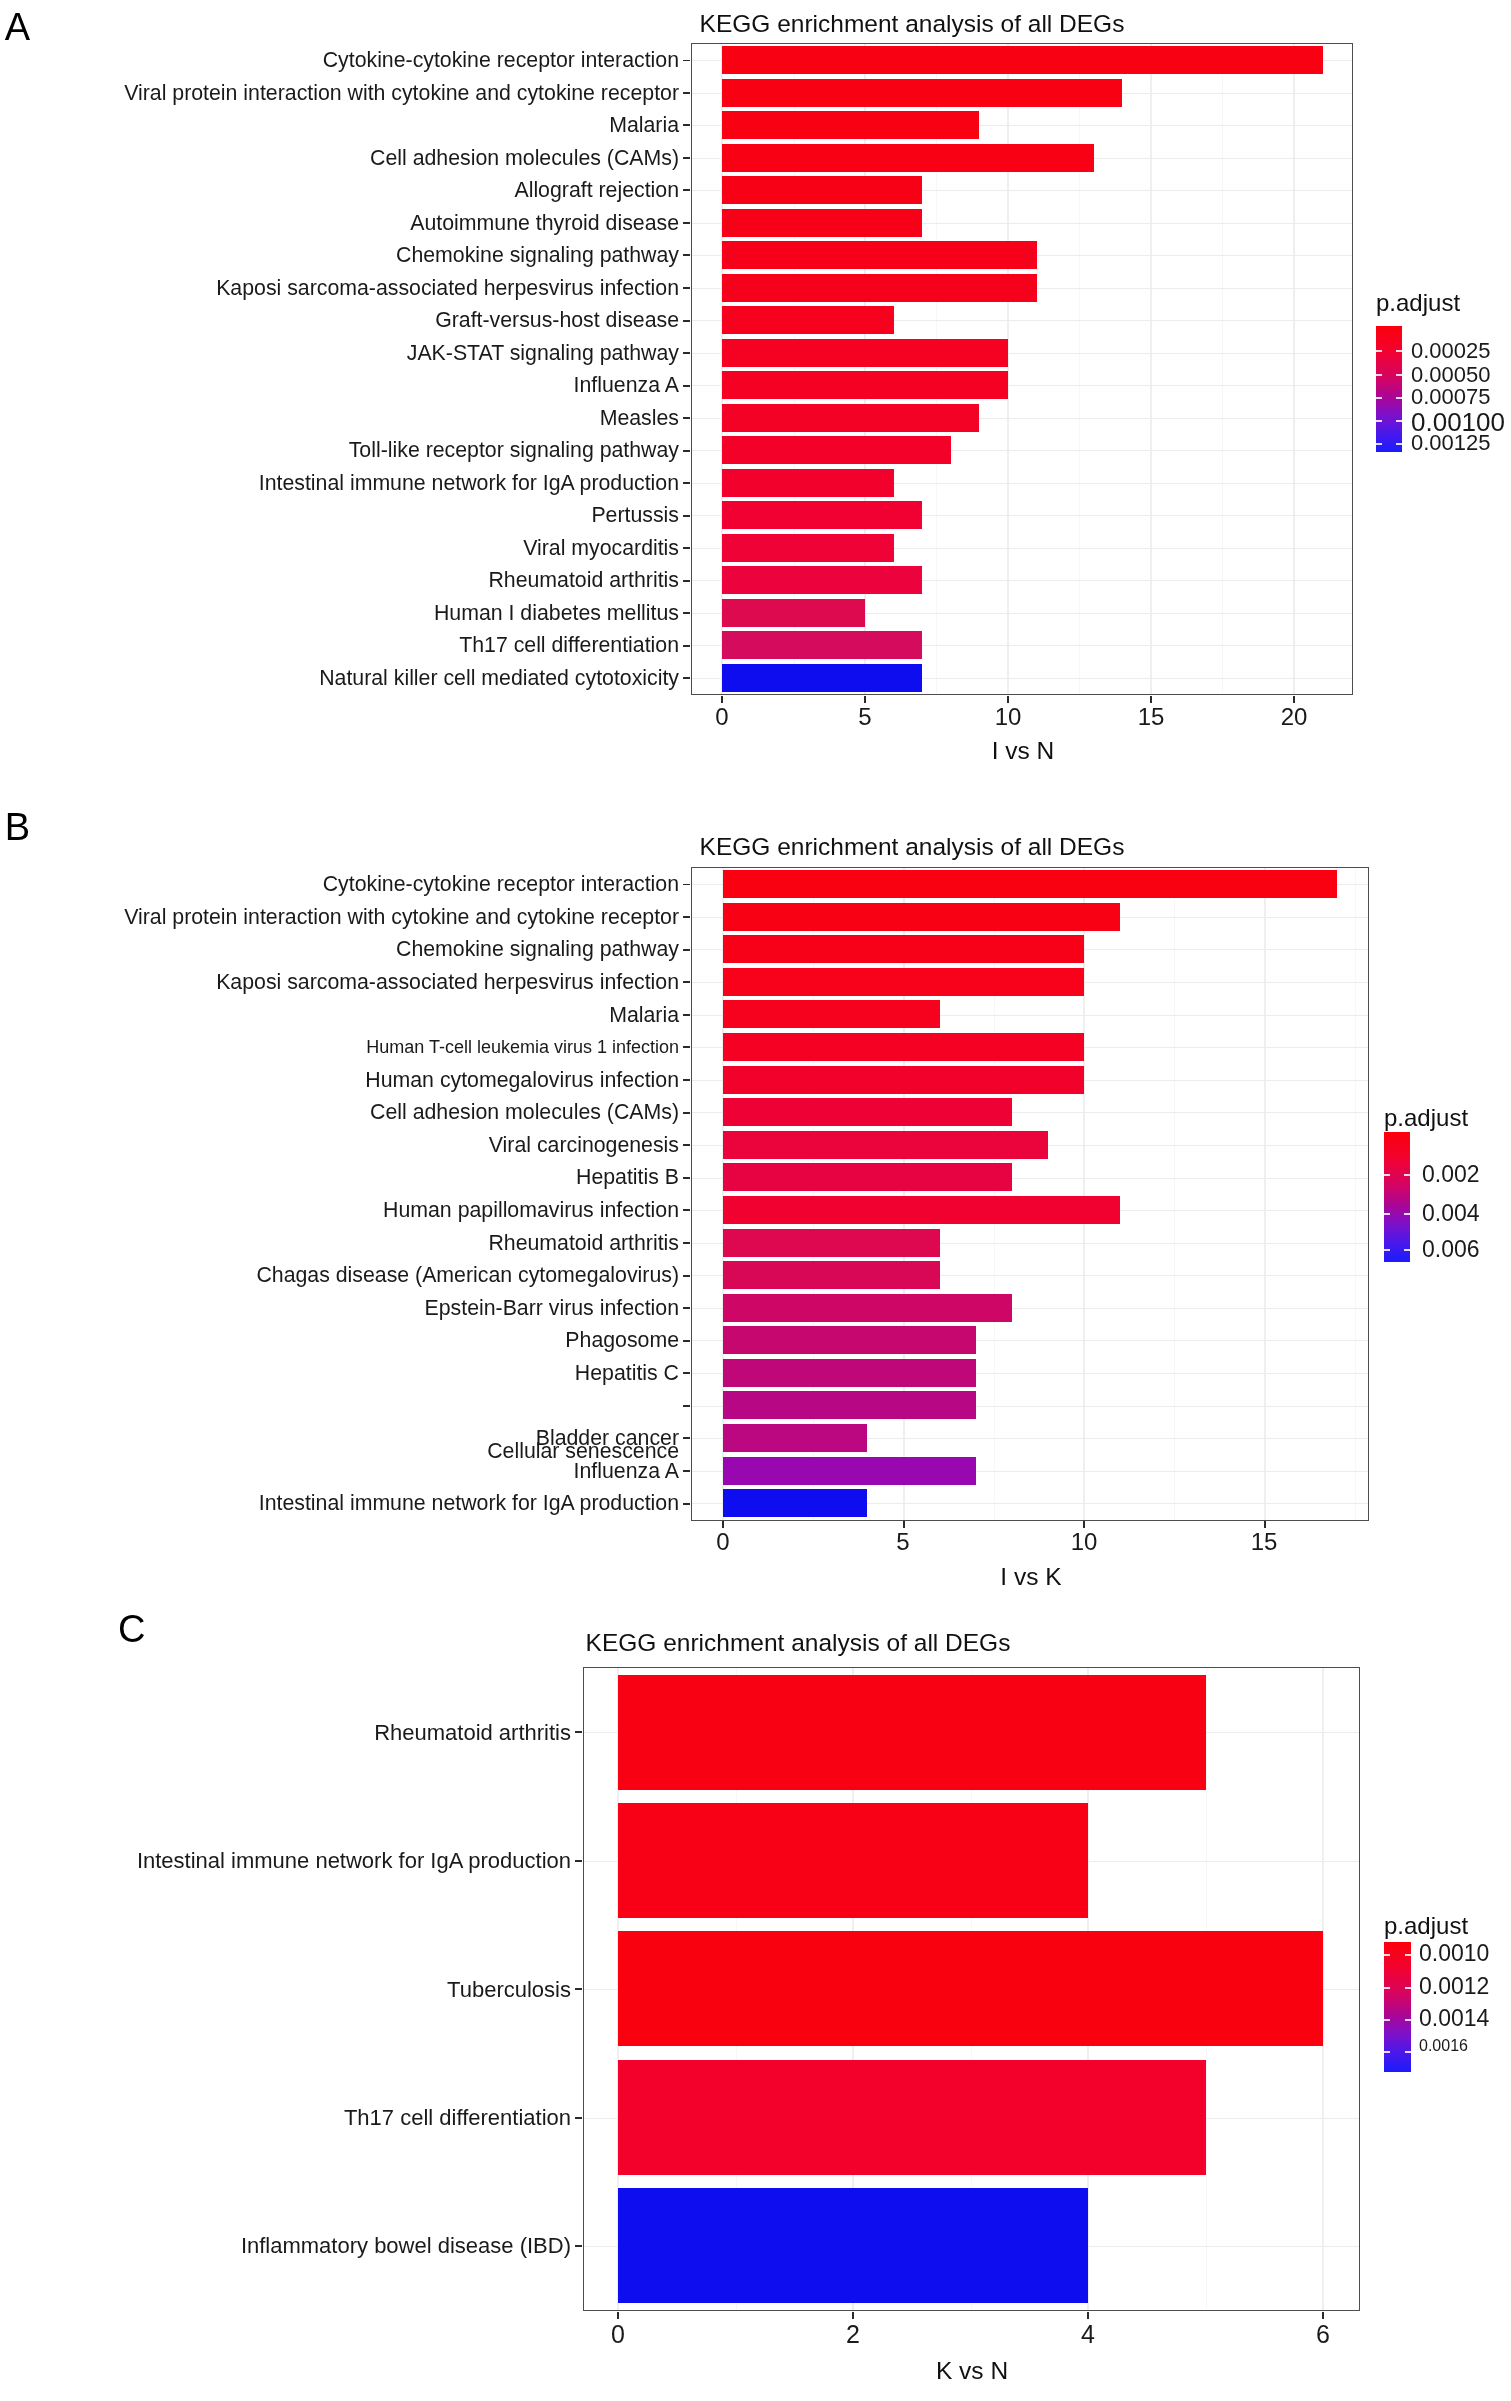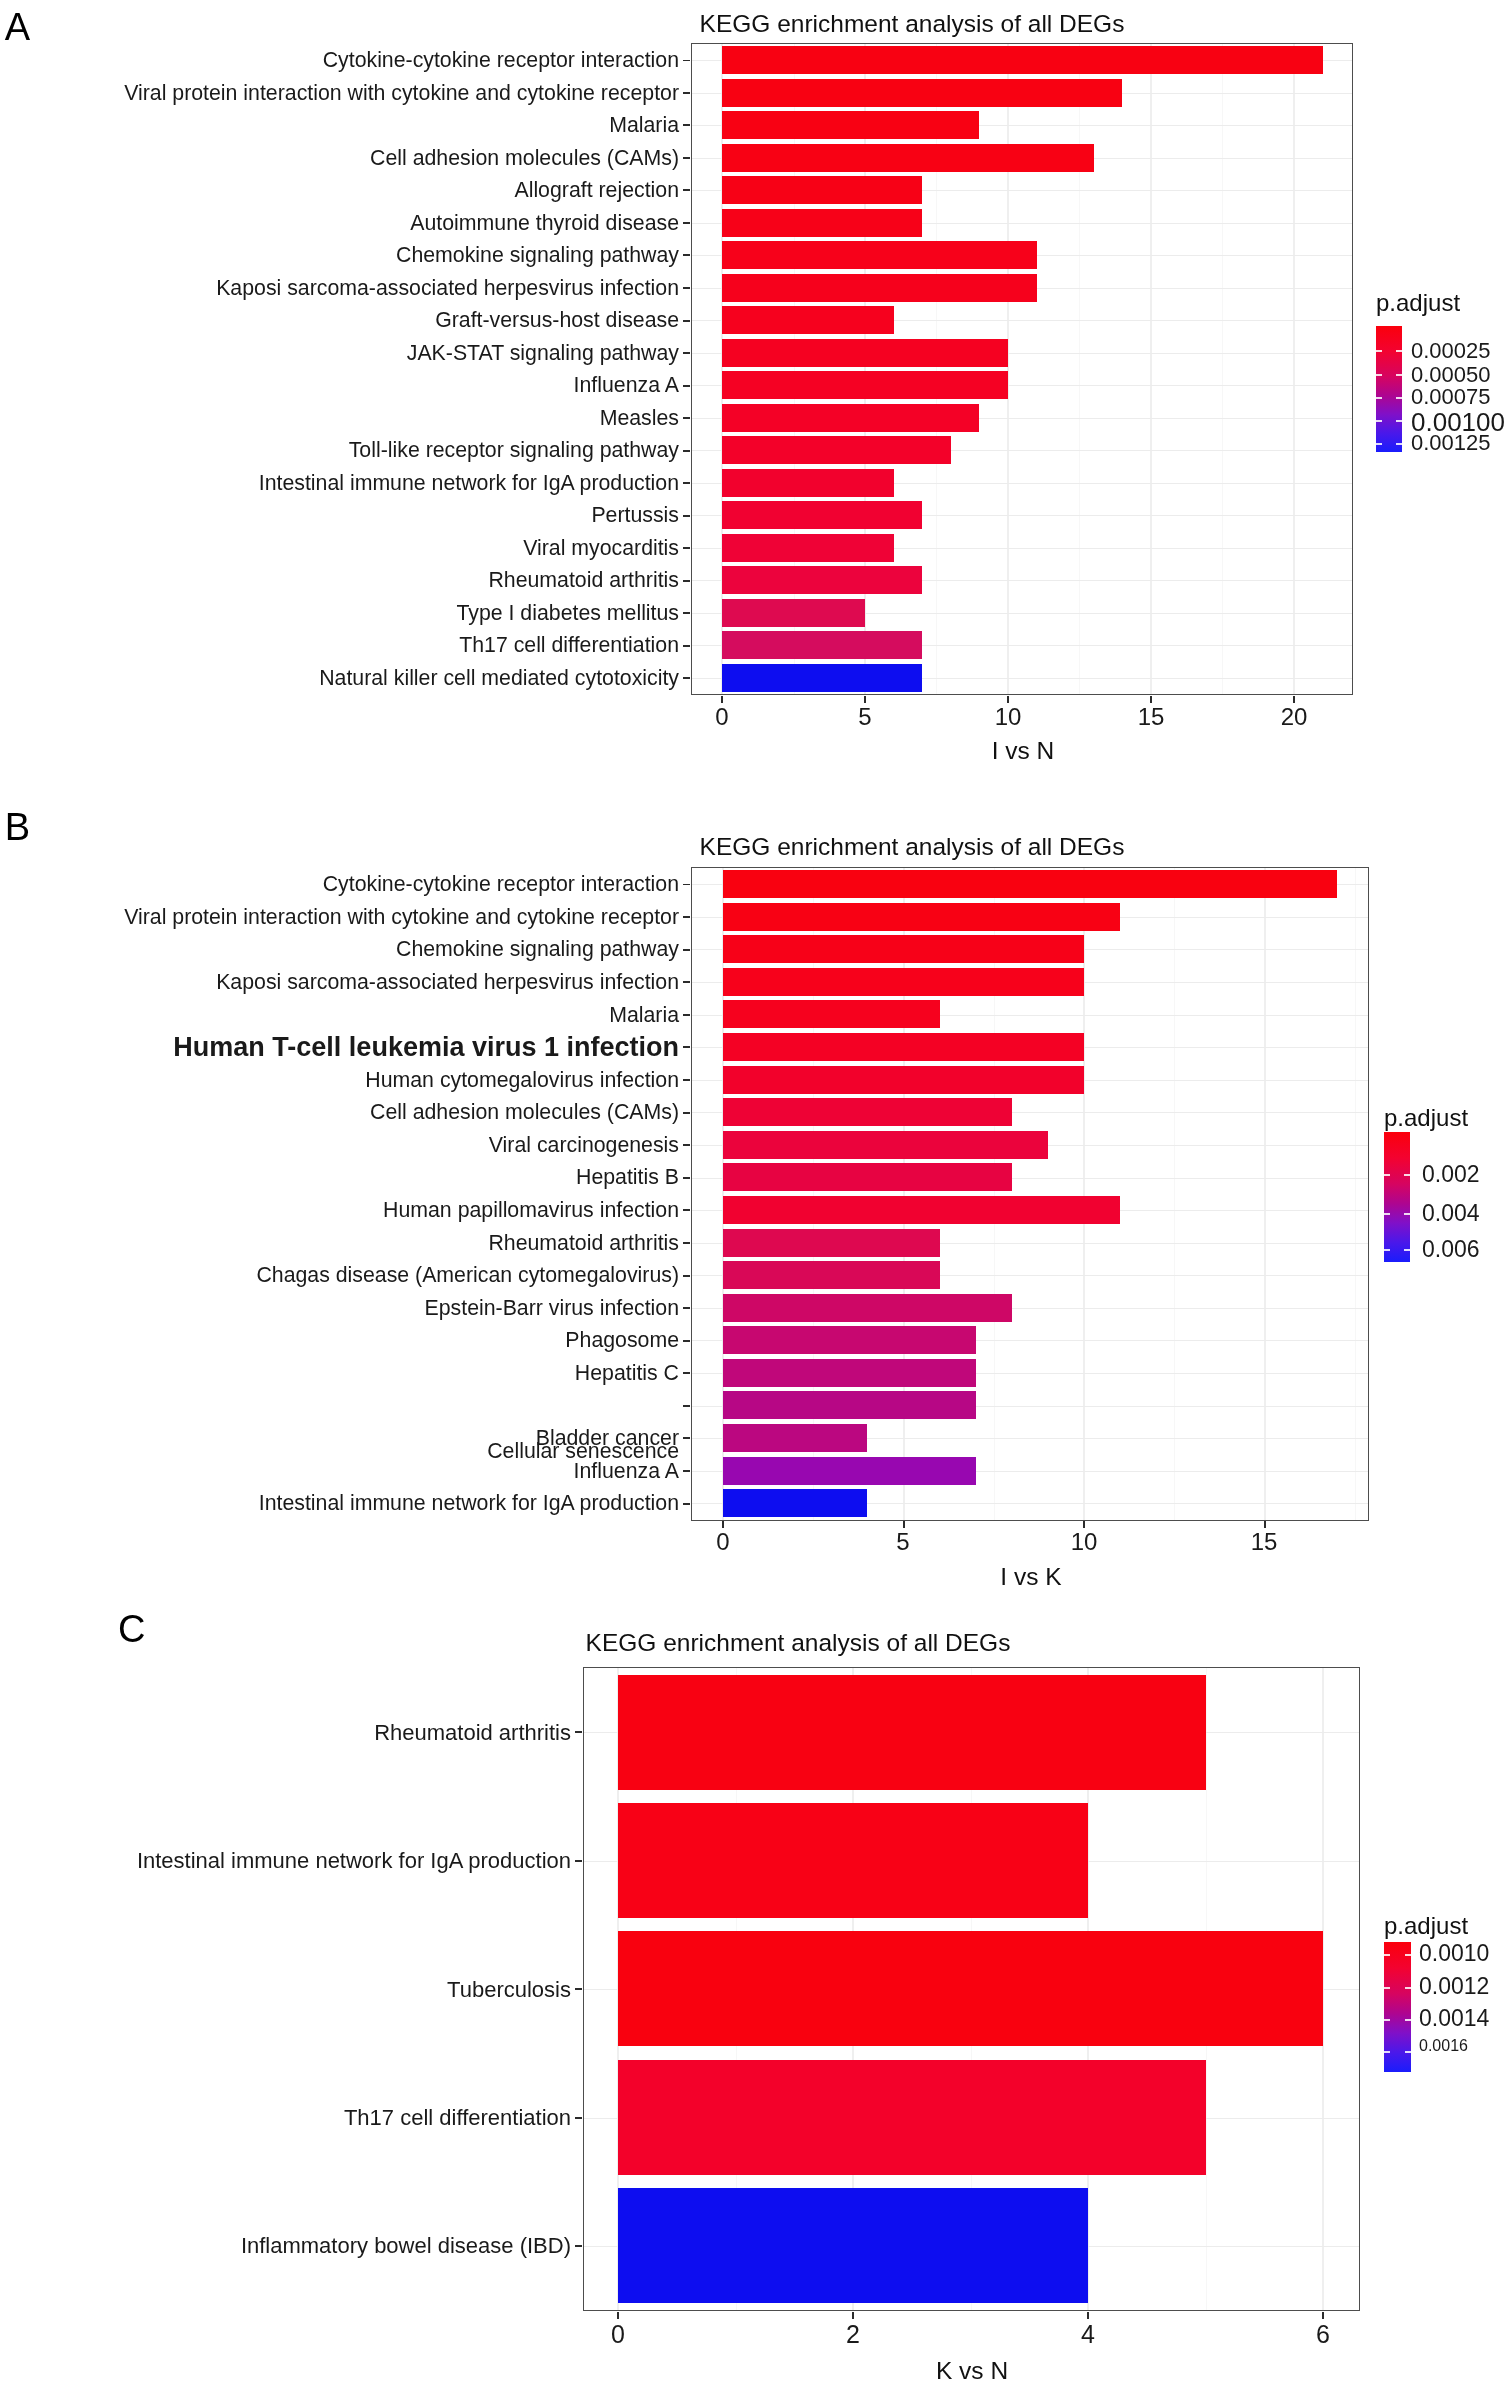--- a/index.html
+++ b/index.html
@@ -111,21 +111,21 @@
         <div class="cat-label" style="right: 673px; top: 392px; font-size: 21.3px; line-height: 28px;">Toll-like receptor signaling pathway</div>
         <div class="tick-mark-y" style="left: -8.7px; top: 406px;"></div>
         <div class="cat-label" style="right: 673px; top: 425px; font-size: 21.3px; line-height: 28px;">Intestinal immune network for IgA production</div>
         <div class="tick-mark-y" style="left: -8.7px; top: 438px;"></div>
         <div class="cat-label" style="right: 673px; top: 457px; font-size: 21.3px; line-height: 28px;">Pertussis</div>
         <div class="tick-mark-y" style="left: -8.7px; top: 471px;"></div>
         <div class="cat-label" style="right: 673px; top: 490px; font-size: 21.3px; line-height: 28px;">Viral myocarditis</div>
         <div class="tick-mark-y" style="left: -8.7px; top: 503px;"></div>
         <div class="cat-label" style="right: 673px; top: 522px; font-size: 21.3px; line-height: 28px;">Rheumatoid arthritis</div>
         <div class="tick-mark-y" style="left: -8.7px; top: 536px;"></div>
-        <div class="cat-label" style="right: 673px; top: 555px; font-size: 21.3px; line-height: 28px;">Type I diabetes mellitus</div>
+        <div class="cat-label" style="right: 673px; top: 555px; font-size: 21.3px; line-height: 28px;">Human I diabetes mellitus</div>
         <div class="tick-mark-y" style="left: -8.7px; top: 568px;"></div>
         <div class="cat-label" style="right: 673px; top: 587px; font-size: 21.3px; line-height: 28px;">Th17 cell differentiation</div>
         <div class="tick-mark-y" style="left: -8.7px; top: 601px;"></div>
         <div class="cat-label" style="right: 673px; top: 620px; font-size: 21.3px; line-height: 28px;">Natural killer cell mediated cytotoxicity</div>
         <div class="tick-mark-y" style="left: -8.7px; top: 633px;"></div>
         <div class="tick-mark-x" style="left: 29px; top: 652px;"></div>
         <div class="tick-label-x" style="left: 30px; top: 659px; font-size: 24px;">0</div>
         <div class="tick-mark-x" style="left: 172px; top: 652px;"></div>
         <div class="tick-label-x" style="left: 173px; top: 659px; font-size: 24px;">5</div>
         <div class="tick-mark-x" style="left: 315px; top: 652px;"></div>
@@ -206,21 +206,21 @@
         <div class="cat-label" style="right: 689px; top: 2.2px; font-size: 21.3px; line-height: 28px;">Cytokine-cytokine receptor interaction</div>
         <div class="tick-mark-y" style="left: -8.7px; top: 15.5px;"></div>
         <div class="cat-label" style="right: 689px; top: 35px; font-size: 21.3px; line-height: 28px;">Viral protein interaction with cytokine and cytokine receptor</div>
         <div class="tick-mark-y" style="left: -8.7px; top: 48px;"></div>
         <div class="cat-label" style="right: 689px; top: 67px; font-size: 21.3px; line-height: 28px;">Chemokine signaling pathway</div>
         <div class="tick-mark-y" style="left: -8.7px; top: 81px;"></div>
         <div class="cat-label" style="right: 689px; top: 100px; font-size: 21.3px; line-height: 28px;">Kaposi sarcoma-associated herpesvirus infection</div>
         <div class="tick-mark-y" style="left: -8.7px; top: 113px;"></div>
         <div class="cat-label" style="right: 689px; top: 133px; font-size: 21.3px; line-height: 28px;">Malaria</div>
         <div class="tick-mark-y" style="left: -8.7px; top: 146px;"></div>
-        <div class="cat-label" style="right: 689px; top: 165px; font-size: 27px; line-height: 28px; font-weight: bold;">Human T-cell leukemia virus 1 infection</div>
+        <div class="cat-label" style="right: 689px; top: 165px; font-size: 18px; line-height: 28px;">Human T-cell leukemia virus 1 infection</div>
         <div class="tick-mark-y" style="left: -8.7px; top: 178px;"></div>
         <div class="cat-label" style="right: 689px; top: 198px; font-size: 21.3px; line-height: 28px;">Human cytomegalovirus infection</div>
         <div class="tick-mark-y" style="left: -8.7px; top: 211px;"></div>
         <div class="cat-label" style="right: 689px; top: 230px; font-size: 21.3px; line-height: 28px;">Cell adhesion molecules (CAMs)</div>
         <div class="tick-mark-y" style="left: -8.7px; top: 244px;"></div>
         <div class="cat-label" style="right: 689px; top: 263px; font-size: 21.3px; line-height: 28px;">Viral carcinogenesis</div>
         <div class="tick-mark-y" style="left: -8.7px; top: 276px;"></div>
         <div class="cat-label" style="right: 689px; top: 295px; font-size: 21.3px; line-height: 28px;">Hepatitis B</div>
         <div class="tick-mark-y" style="left: -8.7px; top: 309px;"></div>
         <div class="cat-label" style="right: 689px; top: 328px; font-size: 21.3px; line-height: 28px;">Human papillomavirus infection</div>

